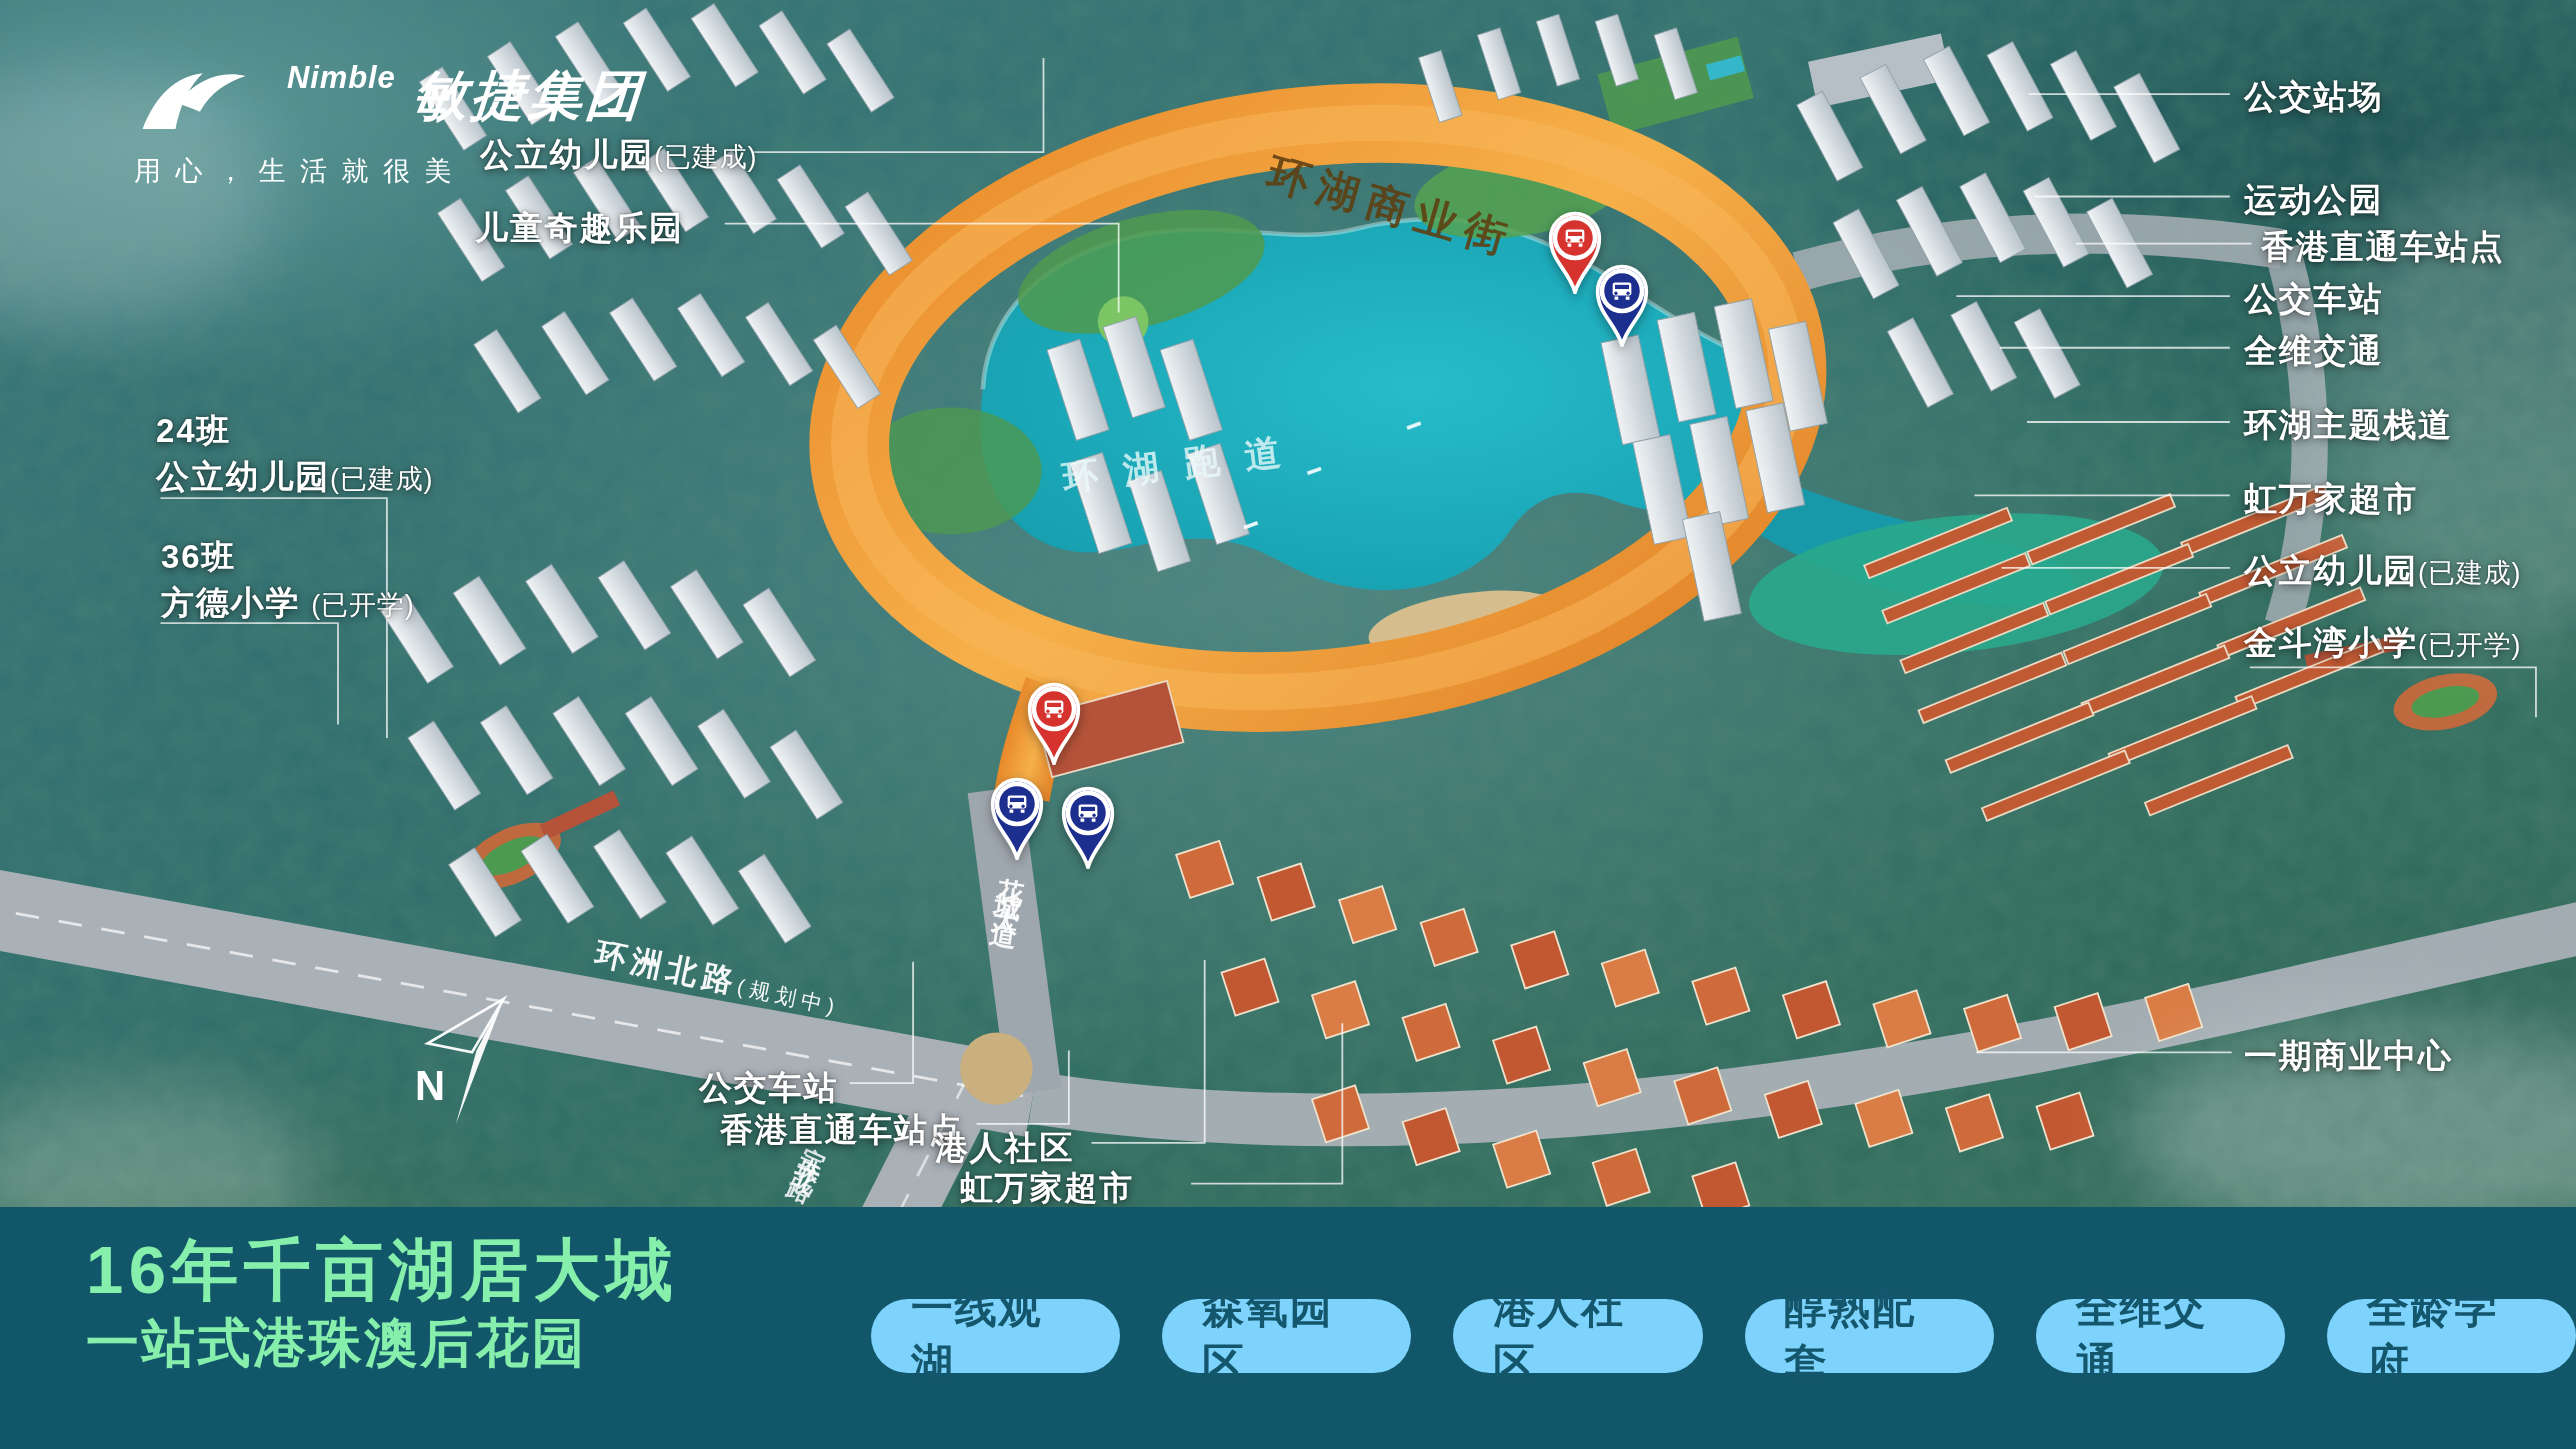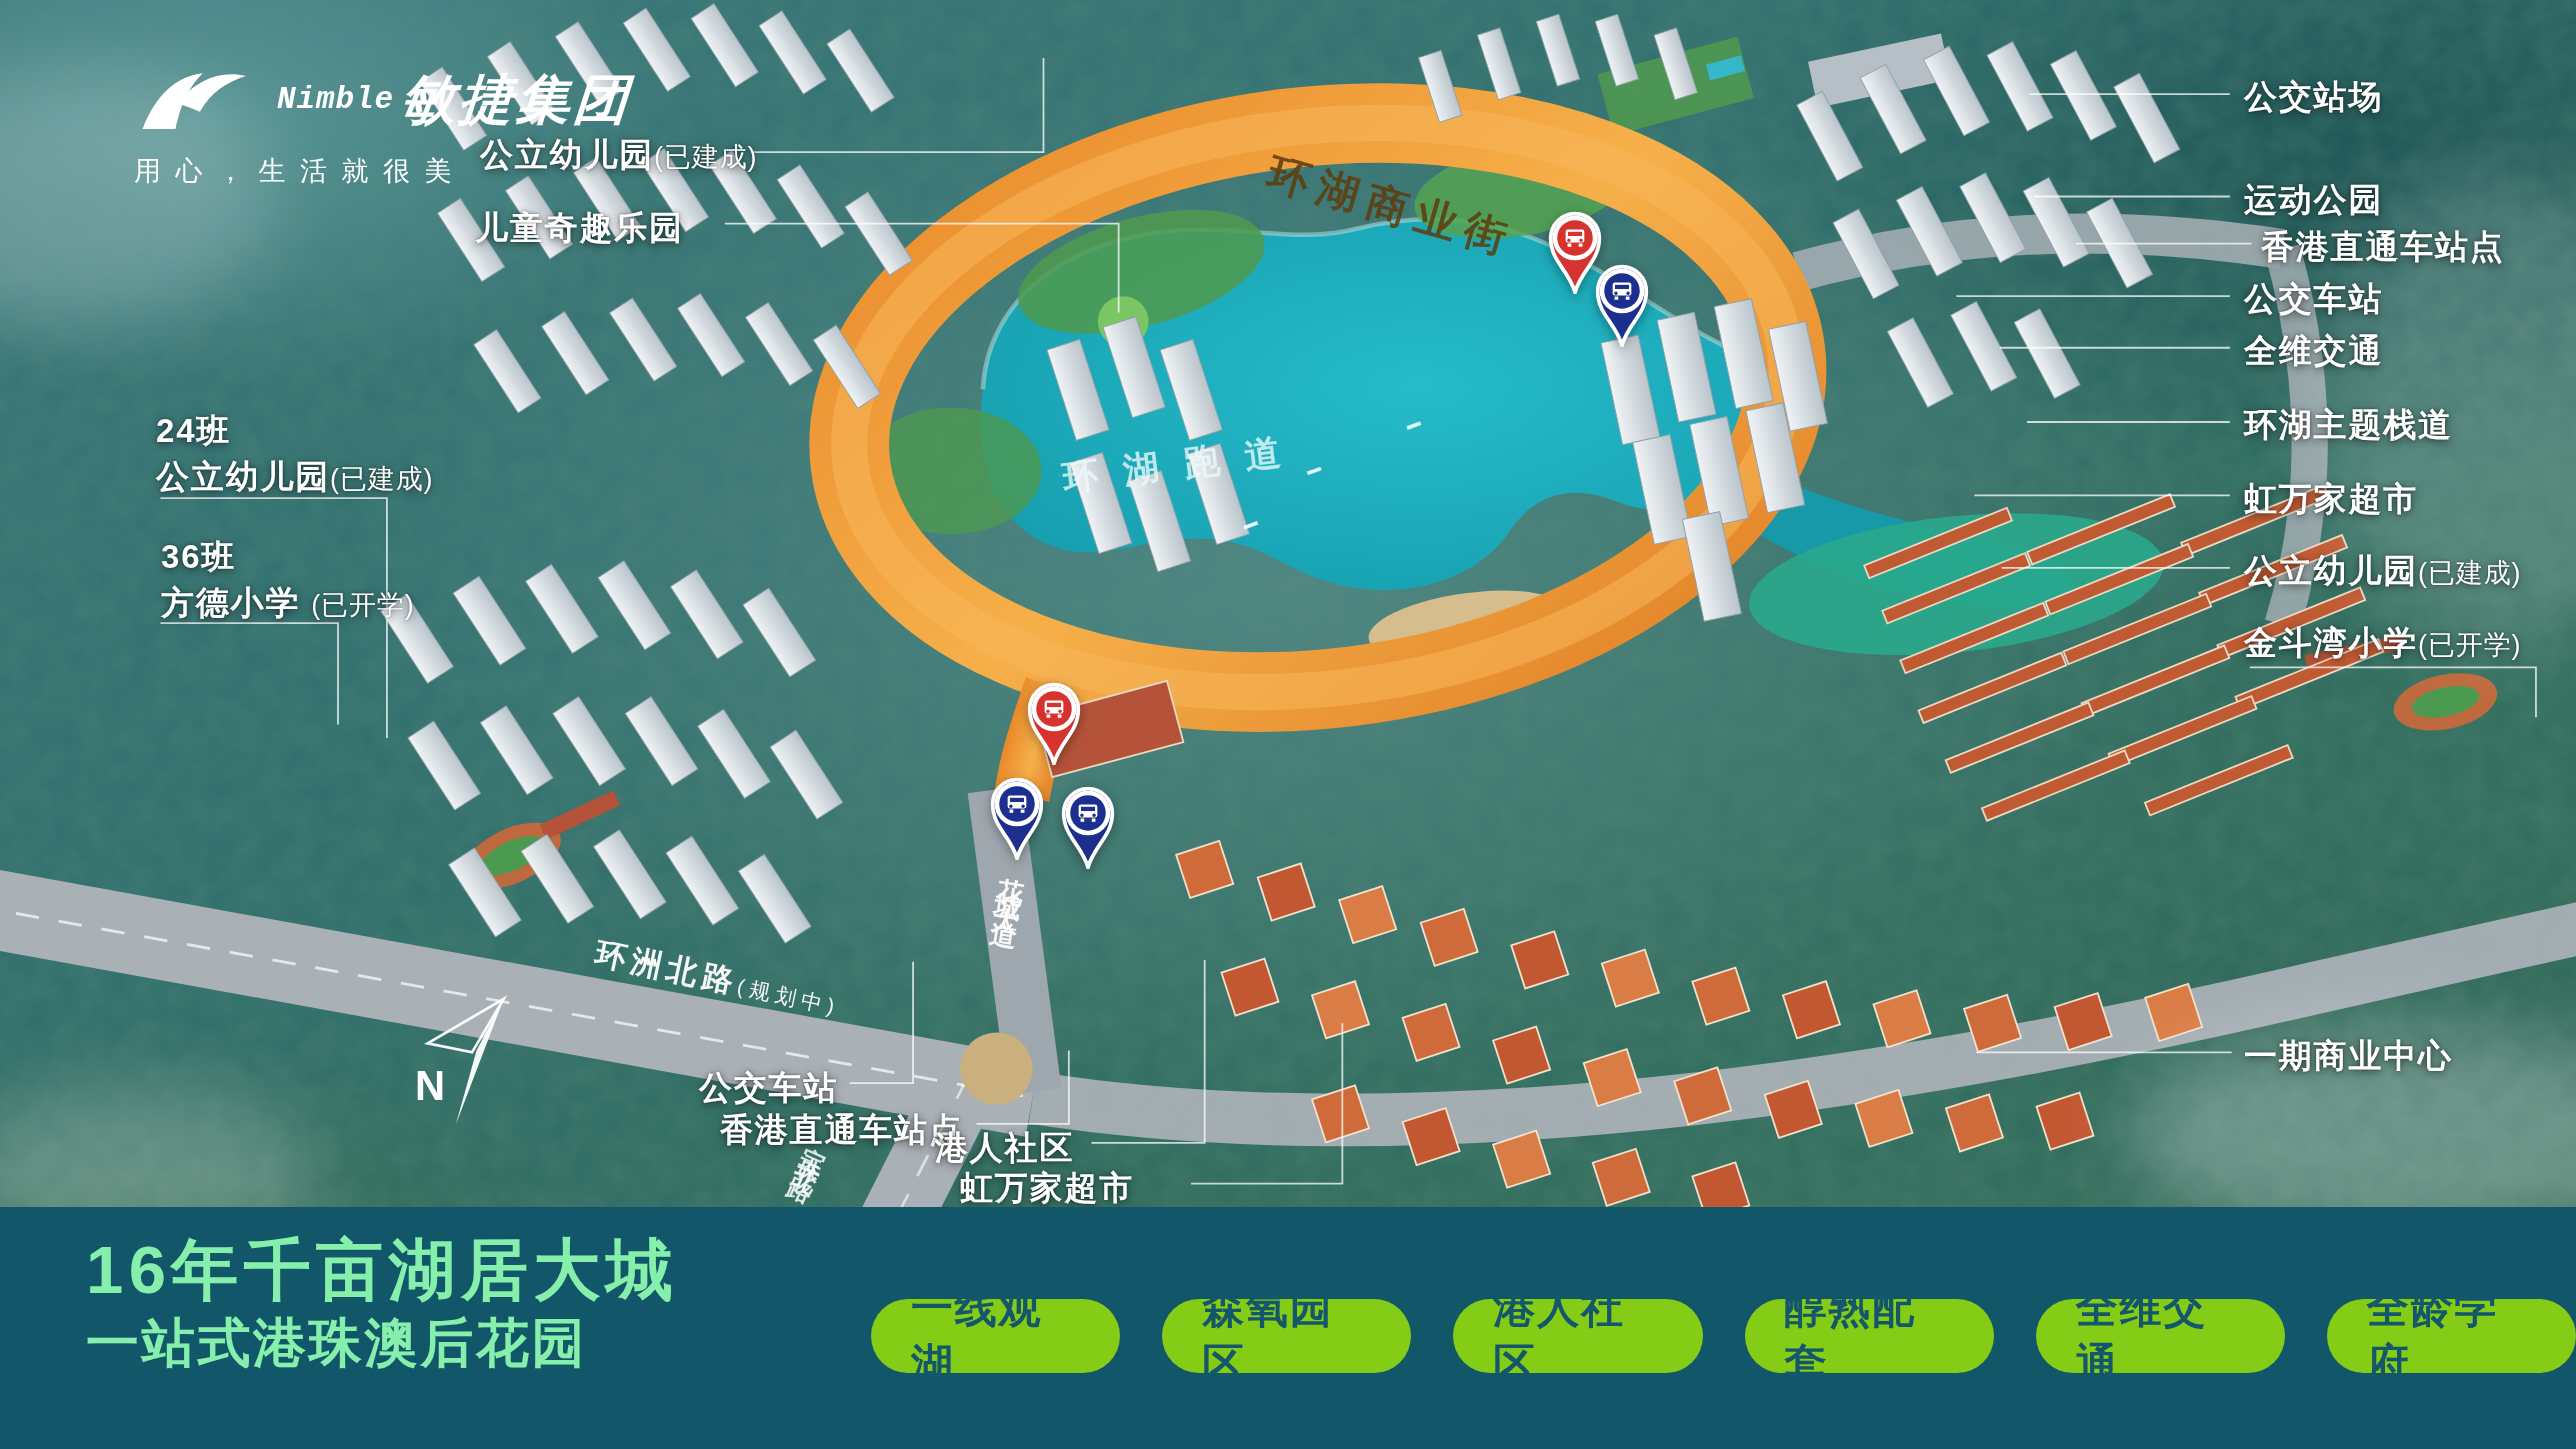--- a/index.html
+++ b/index.html
@@ -12,21 +12,21 @@
       radial-gradient(906px 453px at 95% 75%, rgba(30,85,75,.50),   transparent 60%),
       radial-gradient(815px 453px at 5% 90%,  rgba(55,105,60,.55),   transparent 60%),
       radial-gradient(1449px 815px at 50% 40%, rgba(150,190,195,.30),transparent 65%),
       linear-gradient(155deg,#38767c 0%,#2f6e6e 35%,#2f6b5e 65%,#37705a 100%);
   }
   svg.map-art,svg.lines{position:absolute;left:0;top:0;}
   svg.lines{pointer-events:none;}
 
   
   .logo{position:absolute;left:134px;top:60px;color:#fff;}
-  .logo-row{display:flex;align-items:center;gap:7px;font-family:Liberation Mono, monospace;}
+  .logo-row{display:flex;align-items:flex-start;gap:17px;}
   .logo-en{font-size:31px;font-weight:700;font-style:italic;letter-spacing:0.9px;padding-bottom:1.8px;}
   .logo-cn{font-size:54px;font-weight:800;font-style:italic;letter-spacing:3.6px;transform:skewX(-4deg);padding-bottom:0;}
   .logo-tagline{margin-top:12.7px;font-size:27px;letter-spacing:14.5px;font-weight:500;}
 
   
   .callout{
     position:absolute;color:#fff;font-size:33px;font-weight:600;letter-spacing:1.8px;
     white-space:nowrap;line-height:1.4;
     text-shadow:0 1.8px 9px rgba(0,0,0,.55),0 0 2.7px rgba(0,0,0,.45);
   }
@@ -49,21 +49,21 @@
   
   .pin{position:absolute;width:60px;height:86px;}
   .pin svg{display:block;width:100%;height:100%;filter:drop-shadow(0 3.6px 5.4px rgba(0,0,0,.35));}
 
   
   .banner{position:absolute;left:0;top:1207px;width:2576px;height:242px;background:#115669;}
   .banner-titles{position:absolute;left:86px;top:23.5px;color:#86efac;}
   .bt1{font-size:67px;font-weight:600;letter-spacing:5.4px;line-height:1.15;}
   .bt2{font-size:53px;font-weight:800;letter-spacing:2.7px;line-height:1.15;margin-top:5.4px;}
   .pills{position:absolute;left:871px;top:92px;display:flex;gap:42px;}
-  .pill{height:74px;padding:0 40px;background:#84cc16;border-radius:40px;
+  .pill{height:74px;padding:0 40px;background:#7dd3fc;border-radius:40px;
         display:flex;align-items:center;justify-content:center;
         font-size:42px;font-weight:700;color:#14566b;letter-spacing:1.8px;}
 </style>
 </head>
 <body>
 
 <div class="stage">
 
   <svg class="map-art" width="2576" height="1449" viewBox="0 0 2844 1600">
     <defs>

